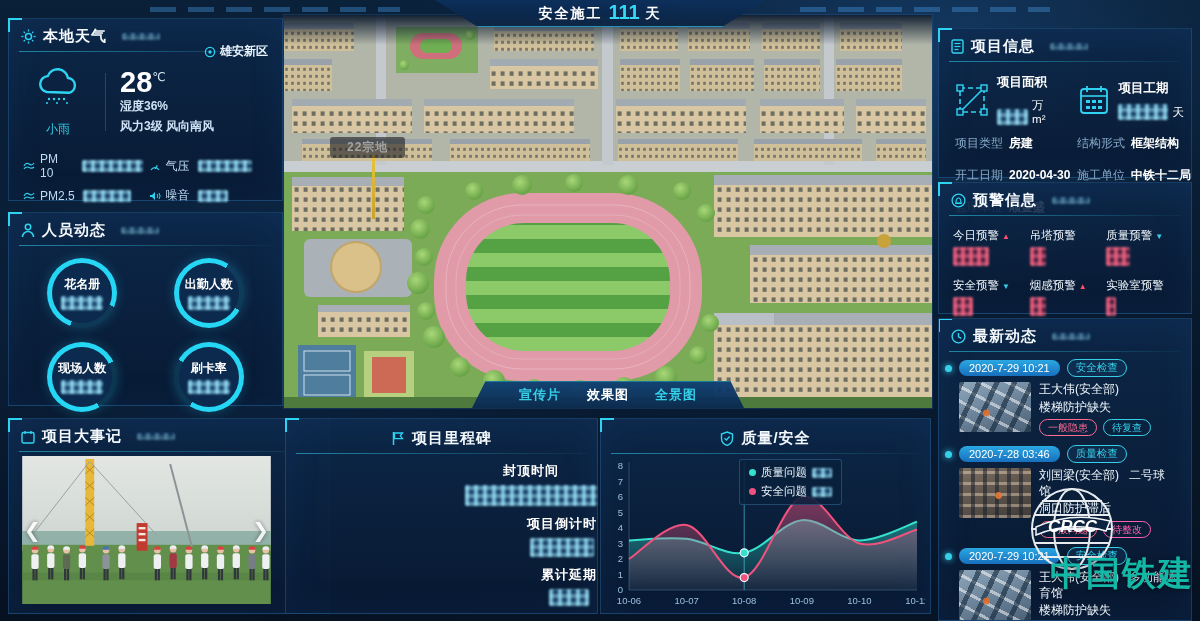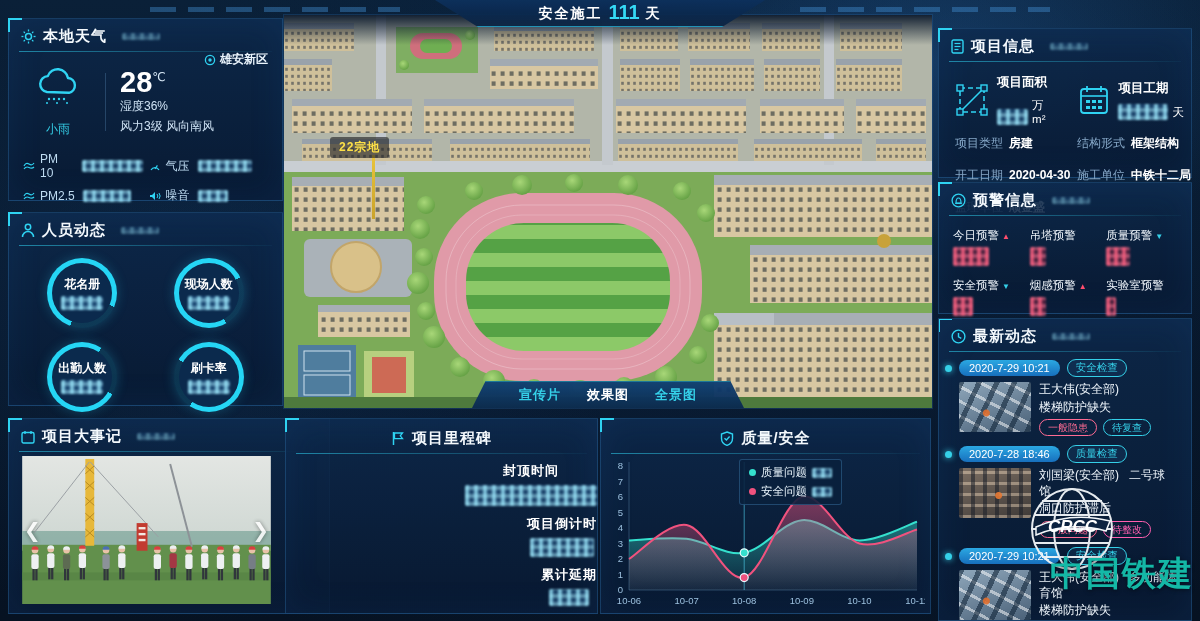--- a/index.html
+++ b/index.html
@@ -42,29 +42,29 @@
   .mz{display:inline-block;border-radius:2px;filter:blur(1.3px);vertical-align:middle;}
   .mz-cyan{background-image:
     repeating-linear-gradient(90deg,rgba(150,225,248,.78) 0 4px,rgba(66,136,188,.22) 4px 9px),
     repeating-linear-gradient(0deg,rgba(170,235,252,.55) 0 4px,rgba(40,92,144,.3) 4px 8px);}
   .mz-red{background-image:
     repeating-linear-gradient(90deg,rgba(242,92,124,.85) 0 4px,rgba(152,42,72,.3) 4px 8px),
     repeating-linear-gradient(0deg,rgba(250,122,152,.65) 0 4px,rgba(120,30,60,.3) 4px 8px);}
   .hdr-mz{width:38px;height:7px;opacity:.5;margin-left:8px;}
   
   #p-weather{left:8px;top:18px;width:275px;height:183px;}
-  .w-loc{position:absolute;top:32px;right:14px;display:flex;align-items:center;gap:4px;
+  .w-loc{position:absolute;top:24px;right:14px;display:flex;align-items:center;gap:4px;
     color:#eaf4fc;font-size:12px;font-weight:bold;}
   .w-main{display:flex;align-items:center;padding:10px 16px 4px;gap:14px;}
   .w-cond{display:flex;flex-direction:column;align-items:center;gap:15px;width:66px;}
   .w-cond-label{color:#35d0e8;font-size:12px;}
   .w-sep{width:1px;height:58px;background:rgba(120,180,230,.25);}
   .w-temp{font-size:29px;color:#fff;font-weight:bold;line-height:1;}
   .w-temp sup{font-size:12px;font-weight:normal;color:#d7e8f6;}
-  .w-lines{color:#cfe3f5;font-size:12px;line-height:1.6;}
+  .w-lines{color:#cfe3f5;font-size:12px;line-height:1.6;font-weight:bold;}
   .w-metrics{display:grid;grid-template-columns:1fr 1fr;gap:7px 6px;padding:10px 14px 0;}
   .w-metric{display:flex;align-items:center;gap:5px;color:#bfdcf2;font-size:12px;}
   .w-metric .mz{width:52px;height:12px;margin-left:3px;}
   
   #p-personnel{left:8px;top:212px;width:275px;height:194px;}
   .rings{display:grid;grid-template-columns:1fr 1fr;gap:14px 40px;justify-items:center;padding:8px 30px 0;}
   .ring{width:70px;height:70px;border-radius:50%;position:relative;
     background:conic-gradient(from var(--a,200deg),#25d6f5 0 76%,rgba(37,214,245,.14) 76% 100%);
     box-shadow:0 0 12px rgba(40,200,240,.25);}
   .ring-inner{position:absolute;inset:5px;border-radius:50%;background:#0b2a4d;
@@ -76,21 +76,21 @@
   .photo-wrap{position:relative;margin:4px 12px;width:251px;height:148px;overflow:hidden;}
   .car-arrow{position:absolute;top:50%;transform:translateY(-50%);color:#fff;font-size:20px;
     opacity:.85;text-shadow:0 0 4px rgba(0,0,0,.5);cursor:pointer;z-index:5;}
   .car-arrow.l{left:3px}.car-arrow.r{right:3px}
   
   #viewer{position:absolute;left:283px;top:14px;width:648px;height:393px;overflow:hidden;
     border:1px solid rgba(40,100,160,.3);}
   .viewer-shade{position:absolute;left:0;right:0;top:0;height:30px;z-index:3;
     background:linear-gradient(180deg,rgba(6,20,40,.92),transparent);}
   .pin-label{position:absolute;left:46px;top:122px;z-index:4;background:rgba(30,32,36,.62);
-    color:#fde047;font-size:12px;font-weight:bold;padding:2px 9px;border-radius:3px;letter-spacing:1px;}
+    color:#a3a3a3;font-size:12px;font-weight:bold;padding:2px 17px;border-radius:3px;letter-spacing:1px;}
   .pin-pole{position:absolute;left:88px;top:140px;width:3px;height:64px;z-index:3;
     background:linear-gradient(180deg,#e9c43a,#caa32b);}
   .view-btns{position:absolute;left:50%;bottom:0;transform:translateX(-50%);z-index:5;
     width:272px;height:26px;display:flex;align-items:center;justify-content:center;gap:26px;
     background:linear-gradient(180deg,rgba(14,62,116,.96),rgba(9,40,78,.95));
     clip-path:polygon(5% 0,95% 0,100% 100%,0 100%);
     border-top:1px solid rgba(47,211,242,.45);}
   .view-btn{color:#35d0e8;font-size:13px;font-weight:bold;cursor:pointer;letter-spacing:1px;}
   .view-btn.active{color:#fff;}
   
@@ -482,29 +482,29 @@
     <span class="mz mz-cyan hdr-mz"></span>
   </div>
   <div class="p-line"></div>
   <div class="rings">
     <div class="ring" style="--a:200deg">
       <div class="ring-inner">
           <span class="ring-label">花名册</span>
           <span class="mz mz-cyan"></span>
         </div>
     </div>
+    <div class="ring" style="--a:120deg">
+      <div class="ring-inner">
+          <span class="ring-label">出勤人数</span>
+          <span class="mz mz-cyan"></span>
+        </div>
+    </div>
     <div class="ring" style="--a:150deg">
       <div class="ring-inner">
           <span class="ring-label">现场人数</span>
-          <span class="mz mz-cyan"></span>
-        </div>
-    </div>
-    <div class="ring" style="--a:120deg">
-      <div class="ring-inner">
-          <span class="ring-label">出勤人数</span>
           <span class="mz mz-cyan"></span>
         </div>
     </div>
     <div class="ring" style="--a:300deg">
       <div class="ring-inner">
           <span class="ring-label">刷卡率</span>
           <span class="mz mz-cyan"></span>
         </div>
     </div>
   </div>
@@ -801,21 +801,21 @@
         <div class="n-tags">
           <span class="n-tag pink">一般隐患</span>
           <span class="n-tag cyan">待复查</span>
         </div>
       </div>
     </div>
   </div>
 
   <div class="n-entry">
     <div class="n-head">
-      <span class="n-time">2020-7-28 18:46</span>
+      <span class="n-time">2020-7-28 03:46</span>
       <span class="n-cat">质量检查</span>
     </div>
     <div class="n-body">
       <div class="n-thumb warm"></div>
       <div class="n-info">
         <div class="n-line1"><span>刘国梁(安全部)</span><span>二号球馆</span></div>
         <div>洞口防护滞后</div>
         <div class="n-tags">
           <span class="n-tag pink">一般问题</span>
           <span class="n-tag magenta">待整改</span>

